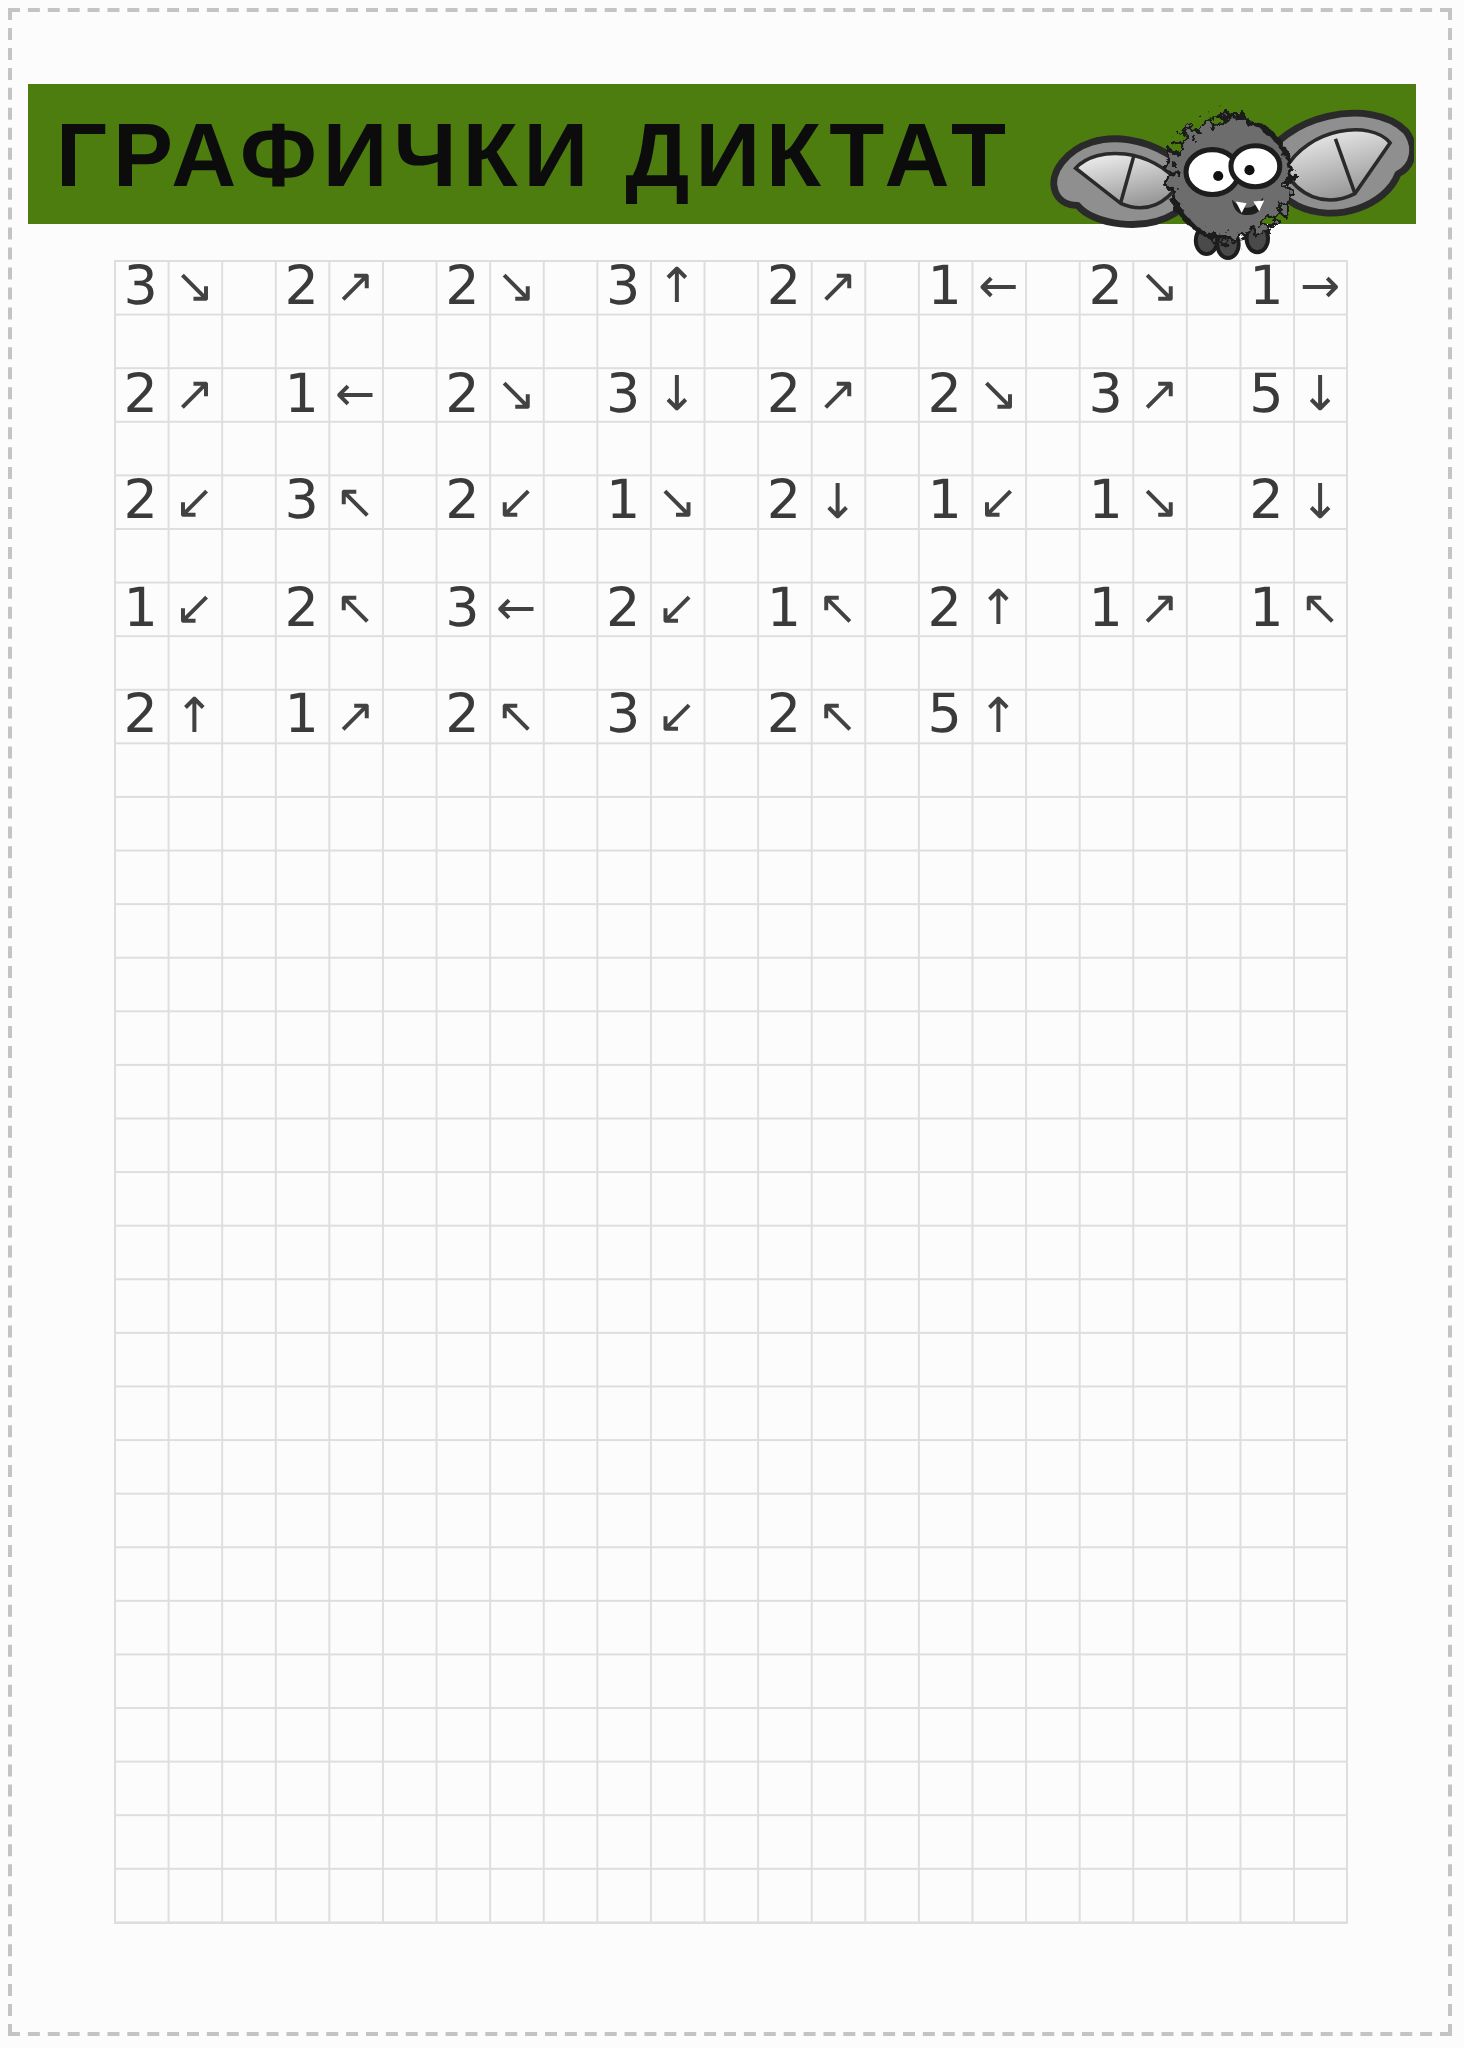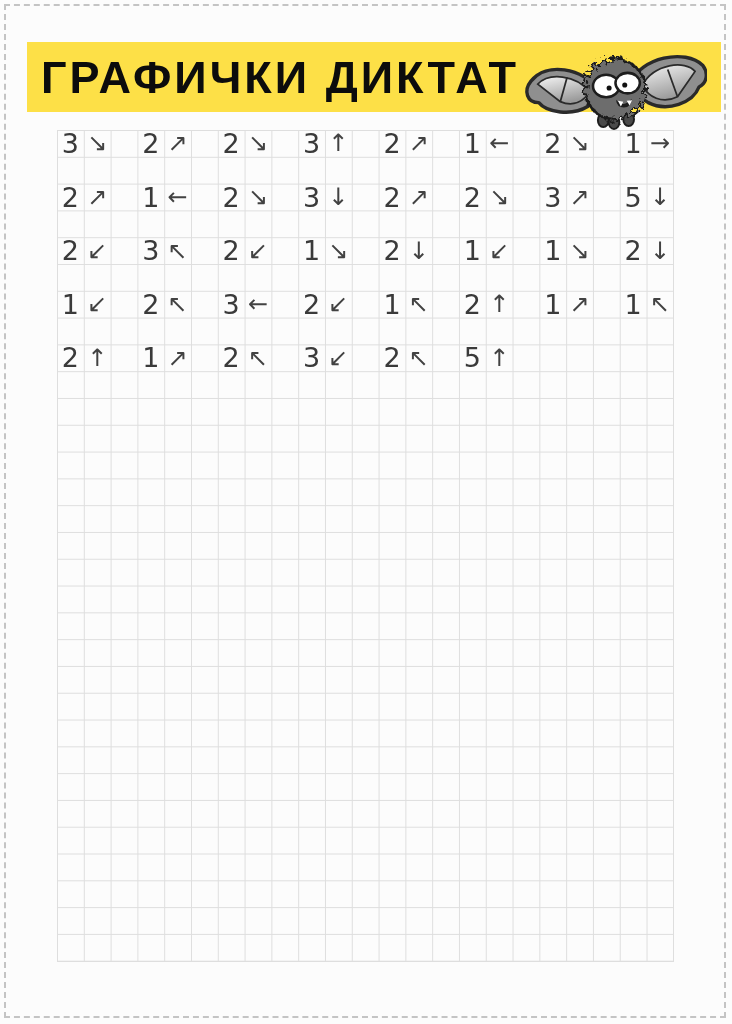--- a/index.html
+++ b/index.html
@@ -11,23 +11,23 @@
     font-family: "DejaVu Sans", sans-serif;
   }
   .dashed-frame {
     position: absolute;
     left: 4px; top: 4px; right: 6px; bottom: 6px;
     border: 2px dashed #c4c4c4;
     pointer-events: none;
   }
   .band {
     position: absolute;
-    left: 27px; top: 42px;
+    left: 14px; top: 42px;
     width: 694px; height: 70px;
-    background: #fde047;
+    background: #4d7c0f;
   }
   .band h1 {
     margin: 0;
     padding-left: 14px;
     line-height: 72px;
     font-family: "Liberation Sans", sans-serif;
     font-size: 45px;
     font-weight: 700;
     letter-spacing: 3px;
     color: #0c0c0c;

